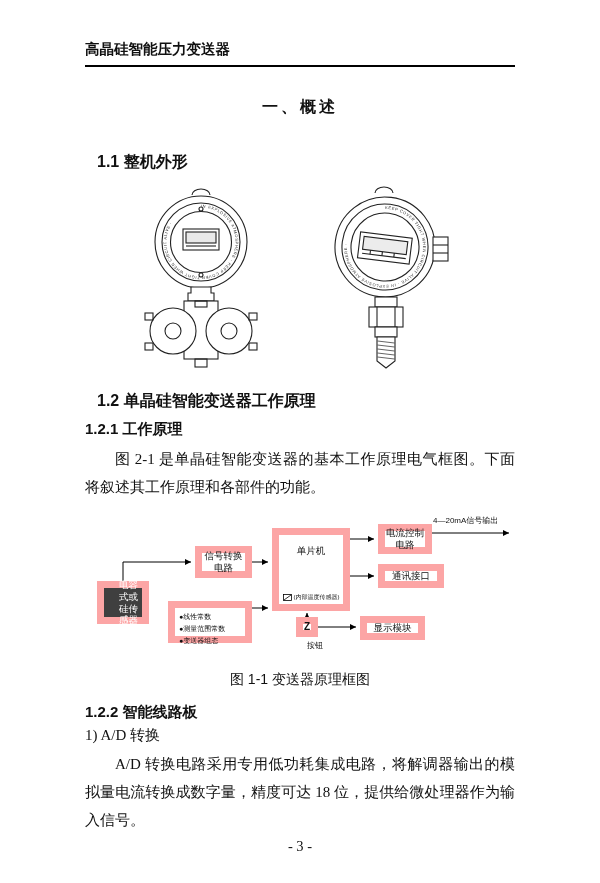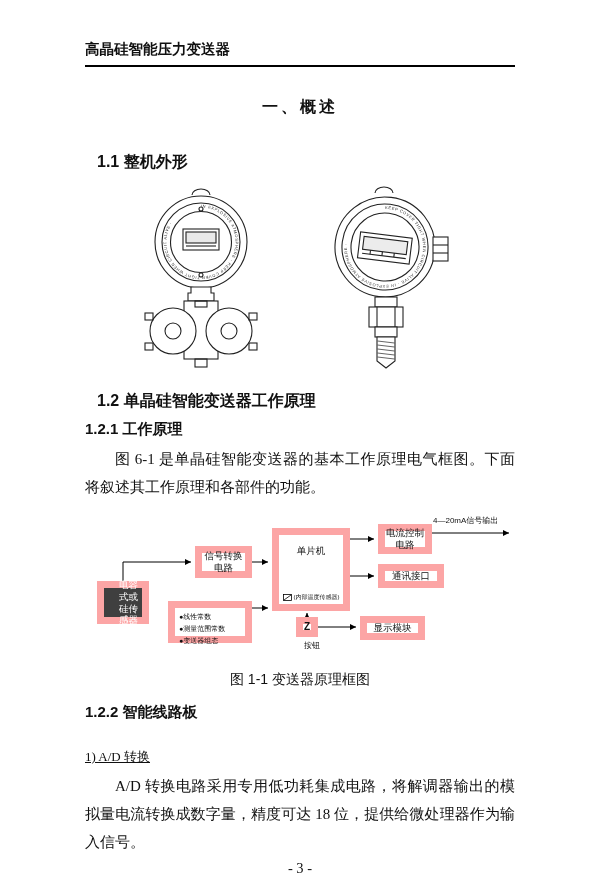--- a/index.html
+++ b/index.html
@@ -10,39 +10,39 @@
   .content{padding:40px 85px 0 85px;}
   .doc-header{border-bottom:2.5px solid #000;padding-bottom:6px;}
   .header-title{font-family:"Liberation Sans",sans-serif;font-weight:bold;font-size:14.5px;}
   .main-title{margin:30px 0 0 0;text-align:center;font-family:"Liberation Sans",sans-serif;
     font-weight:bold;font-size:16px;letter-spacing:3px;}
   h2.sec{margin:34px 0 0 12px;font-family:"Liberation Sans",sans-serif;font-weight:bold;font-size:16px;}
   h3.subsec{margin:8px 0 0 0;font-family:"Liberation Sans",sans-serif;font-weight:bold;font-size:15px;}
   .drawings{margin-top:12px;height:200px;display:flex;justify-content:center;align-items:flex-start;gap:48px;}
   p.body{margin:6px 0 0 0;font-size:15px;line-height:28px;text-align:justify;}
   p.indent{text-indent:2em;}
-  p.plain{margin:22px 0 0 0;font-size:13px;line-height:26px;text-decoration:underline;}
+  p.plain{margin:0 0 0 0;font-size:15px;line-height:26px;}
   .diagram{position:relative;width:430px;height:150px;margin:10px 0 0 0;
     font-family:"Liberation Sans",sans-serif;}
   .dlines{position:absolute;left:0;top:0;width:430px;height:150px;}
   .dbox{position:absolute;border:7px solid #fca5a5;background:#fff;box-sizing:border-box;
     display:flex;align-items:center;justify-content:center;text-align:center;
     font-size:9.5px;line-height:1.25;white-space:pre-line;}
   .dbox.sensor{left:12px;top:70px;width:52px;height:43px;background:#3f3f3f;color:#fff;padding-left:11px;}
   .dbox.signal{left:110px;top:35px;width:57px;height:32px;}
   .dbox.mcu{left:187px;top:17px;width:78px;height:83px;align-items:flex-start;padding-top:10px;}
   .mcu-bottom{position:absolute;left:0;right:0;bottom:3px;display:flex;align-items:center;
     justify-content:center;gap:2px;font-size:6px;white-space:nowrap;}
   .dbox.current{left:293px;top:13px;width:54px;height:30px;}
   .dbox.comm{left:293px;top:53px;width:66px;height:24px;}
   .dbox.params{left:83px;top:90px;width:84px;height:42px;align-items:flex-start;
     justify-content:flex-start;text-align:left;padding:3px 4px;font-size:7px;line-height:1.7;
     flex-direction:column;}
   .dbox.zbtn{left:211px;top:106px;width:22px;height:20px;font-size:10px;font-weight:bold;}
-  .zlabel{position:absolute;left:219px;top:129px;width:32px;text-align:left;font-size:8px;}
+  .zlabel{position:absolute;left:206px;top:129px;width:32px;text-align:right;font-size:8px;}
   .dbox.display{left:275px;top:105px;width:65px;height:24px;}
   .outlabel{position:absolute;left:348px;top:4px;width:82px;font-size:8px;white-space:nowrap;}
   .fig-caption{margin-top:10px;text-align:center;font-size:14px;font-family:"Liberation Sans",sans-serif;}
   .page-num{margin-top:4px;text-align:center;font-size:14.5px;}
   svg text{font-family:"Liberation Sans",sans-serif;}
 </style>
 </head>
 <body>
 
 <div class="page">
@@ -125,21 +125,21 @@
             <path id="rimR" d="M72 24 a38 38 0 1 1 -0.1 0"></path>
           </defs>
         <text font-size="4" letter-spacing="0.6" fill="#333">
           <textPath href="#rimR" xlink:href="#rimR">KEEP COVER TIGHT WHEN CIRCUIT ALIVE · IN EXPLOSIVE ATMOSPHERE ·</textPath>
         </text>
       </svg>
     </div>
 
     <h2 class="sec" style="margin-top:6px;">1.2 单晶硅智能变送器工作原理</h2>
     <h3 class="subsec">1.2.1 工作原理</h3>
-    <p class="body indent">图 6-1 是单晶硅智能变送器的基本工作原理电气框图。下面将叙述其工作原理和各部件的功能。</p>
+    <p class="body indent">图 2-1 是单晶硅智能变送器的基本工作原理电气框图。下面将叙述其工作原理和各部件的功能。</p>
 
     <div class="diagram">
       <svg class="dlines" viewBox="0 0 430 150" xmlns="http://www.w3.org/2000/svg">
         <defs>
           <marker id="arr" markerWidth="7" markerHeight="6" refX="6" refY="3" orient="auto">
             <path d="M0 0 L6 3 L0 6 Z" fill="#000"></path>
           </marker>
         </defs>
         <g stroke="#000" stroke-width="1" fill="none">
           <path d="M38 70 L38 51 L106 51" marker-end="url(#arr)"></path>

